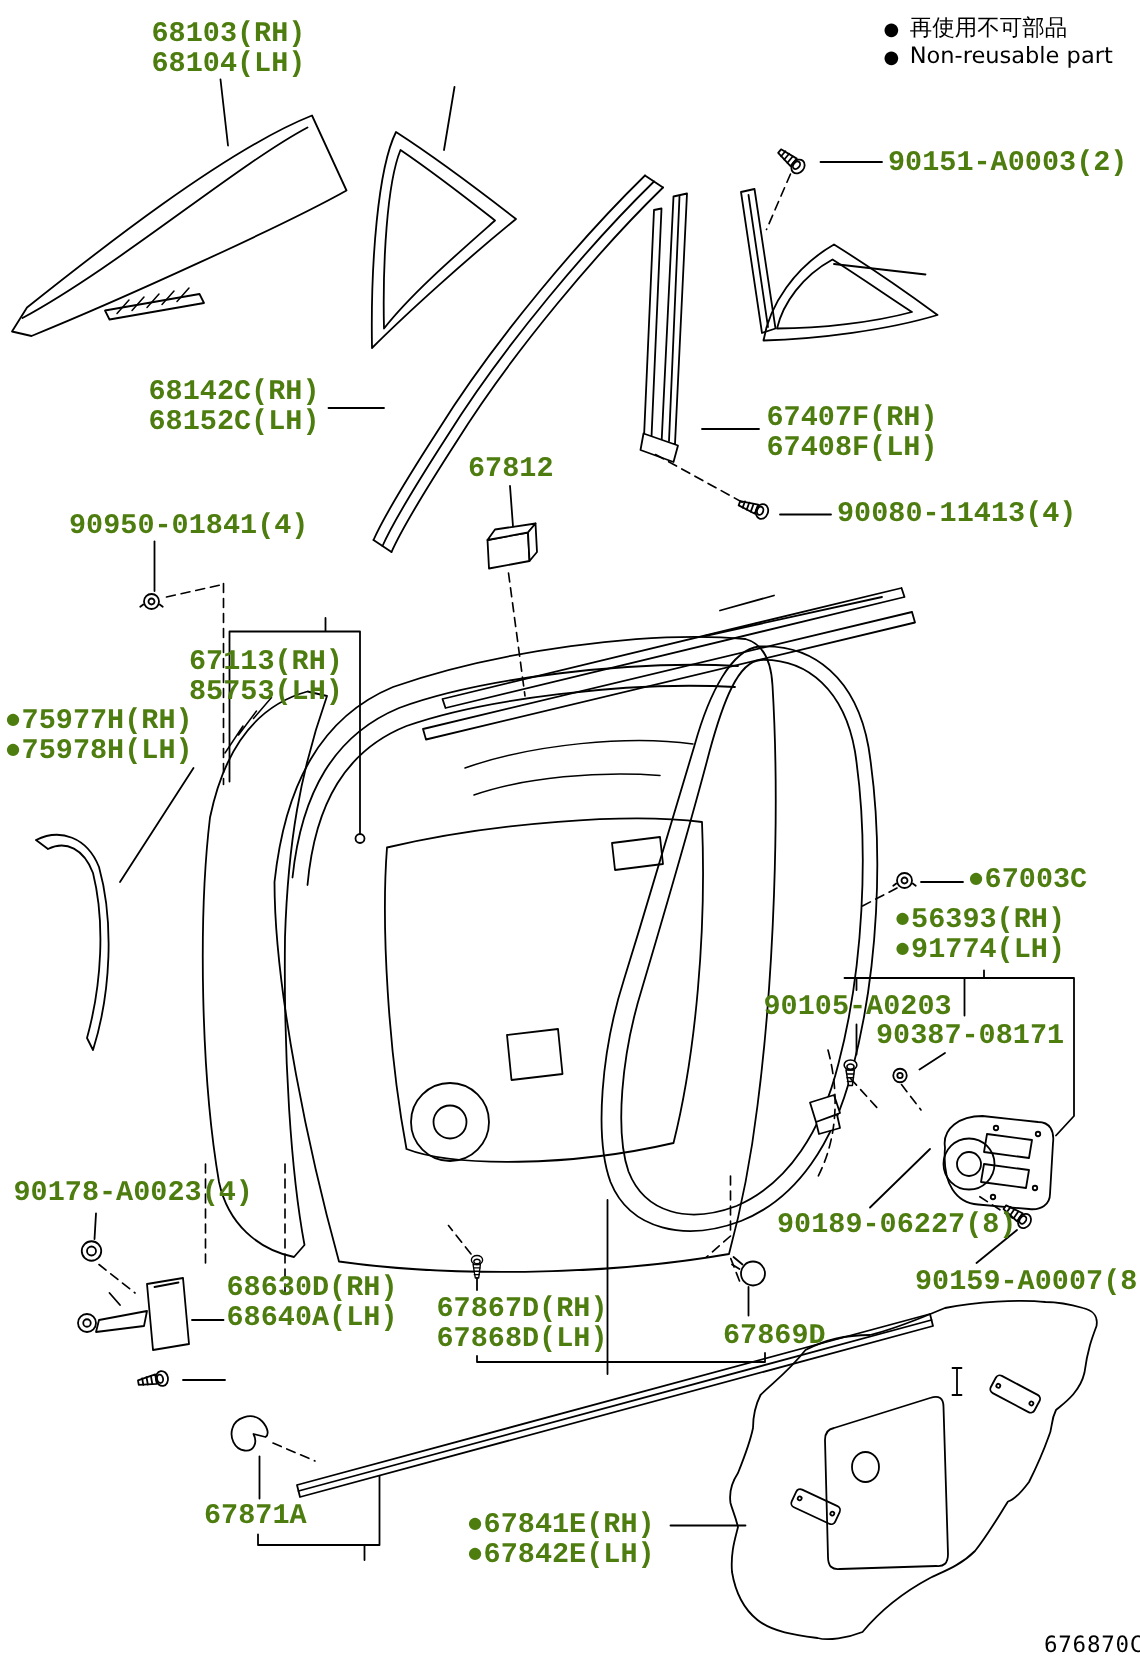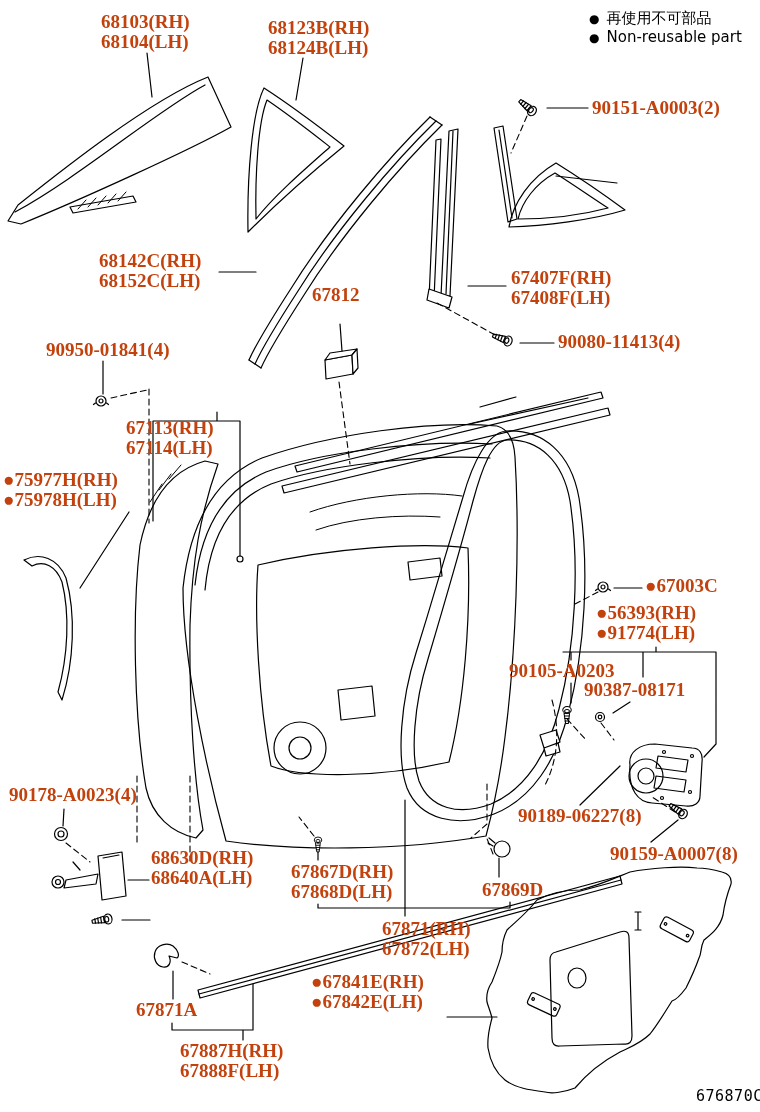--- a/index.html
+++ b/index.html
@@ -3,22 +3,22 @@
 <meta charset="utf-8">
 <style>
   html,body{margin:0;padding:0;background:#fff}
   #stage{position:relative;width:760px;height:1112px;background:#fff;overflow:hidden;
          font-family:"DejaVu Sans Mono","Liberation Mono",monospace}
   #art{position:absolute;left:0;top:0}
   #art *{stroke:#000;stroke-width:1.2;fill:none;stroke-linecap:round;stroke-linejoin:round}
   #art .wf{fill:#fff}
   #art .dd{stroke-dasharray:6 4;stroke-width:1.1}
   #art .thin{stroke-width:1}
-  .plabel{position:absolute;font-family:Liberation Serif, serif;
-          font-weight:bold;font-size:19px;line-height:20px;color:#c2410c;white-space:pre}
+  .plabel{position:absolute;font-family:Liberation Mono, monospace;
+          font-weight:bold;font-size:19px;line-height:20px;color:#4d7c0f;white-space:pre}
   .legend{position:absolute;left:589px;top:9px;color:#000;
           font-family:"DejaVu Sans","Liberation Sans",sans-serif;font-size:15px;line-height:19px}
   .legend .row{display:flex;align-items:center;gap:7px}
   .legend .bullet{font-size:12px;line-height:1}
   .figcode{position:absolute;left:696px;top:1087px;color:#000;font-weight:normal;
            font-family:"DejaVu Sans Mono","Liberation Mono",monospace;font-size:15px;letter-spacing:.5px}
 </style>
 </head>
 <body>
 
@@ -250,38 +250,35 @@
       <span class="bullet">●</span>
       <span>再使用不可部品</span>
     </div>
     <div class="row">
       <span class="bullet">●</span>
       <span>Non-reusable part</span>
     </div>
   </div>
 
   <div class="plabel" style="left:101px;top:12px"><div>68103(RH)</div><div>68104(LH)</div></div>
-  <div class="plabel" style="left:268px;top:18px"><div>68123B(RH)</div><div>68124B(LH)</div></div>
   <div class="plabel" style="left:592px;top:98px"><div>90151-A0003(2)</div></div>
   <div class="plabel" style="left:99px;top:251px"><div>68142C(RH)</div><div>68152C(LH)</div></div>
   <div class="plabel" style="left:511px;top:268px"><div>67407F(RH)</div><div>67408F(LH)</div></div>
-  <div class="plabel" style="left:312px;top:285px"><div>67812</div></div>
+  <div class="plabel" style="left:312px;top:302px"><div>67812</div></div>
   <div class="plabel" style="left:558px;top:332px"><div>90080-11413(4)</div></div>
   <div class="plabel" style="left:46px;top:340px"><div>90950-01841(4)</div></div>
-  <div class="plabel" style="left:126px;top:418px"><div>67113(RH)</div><div>67114(LH)</div></div>
+  <div class="plabel" style="left:126px;top:431px"><div>67113(RH)</div><div>85753(LH)</div></div>
   <div class="plabel" style="left:3px;top:470px"><div>●75977H(RH)</div><div>●75978H(LH)</div></div>
   <div class="plabel" style="left:645px;top:576px"><div>●67003C</div></div>
   <div class="plabel" style="left:596px;top:603px"><div>●56393(RH)</div><div>●91774(LH)</div></div>
   <div class="plabel" style="left:509px;top:661px"><div>90105-A0203</div></div>
   <div class="plabel" style="left:584px;top:680px"><div>90387-08171</div></div>
   <div class="plabel" style="left:9px;top:785px"><div>90178-A0023(4)</div></div>
   <div class="plabel" style="left:518px;top:806px"><div>90189-06227(8)</div></div>
   <div class="plabel" style="left:610px;top:844px"><div>90159-A0007(8)</div></div>
   <div class="plabel" style="left:151px;top:848px"><div>68630D(RH)</div><div>68640A(LH)</div></div>
   <div class="plabel" style="left:291px;top:862px"><div>67867D(RH)</div><div>67868D(LH)</div></div>
   <div class="plabel" style="left:482px;top:880px"><div>67869D</div></div>
-  <div class="plabel" style="left:382px;top:919px"><div>67871(RH)</div><div>67872(LH)</div></div>
   <div class="plabel" style="left:136px;top:1000px"><div>67871A</div></div>
-  <div class="plabel" style="left:311px;top:972px"><div>●67841E(RH)</div><div>●67842E(LH)</div></div>
-  <div class="plabel" style="left:180px;top:1041px"><div>67887H(RH)</div><div>67888F(LH)</div></div>
+  <div class="plabel" style="left:311px;top:1006px"><div>●67841E(RH)</div><div>●67842E(LH)</div></div>
 
   <div class="figcode">676870C</div>
 </div>
 
 </body></html>

